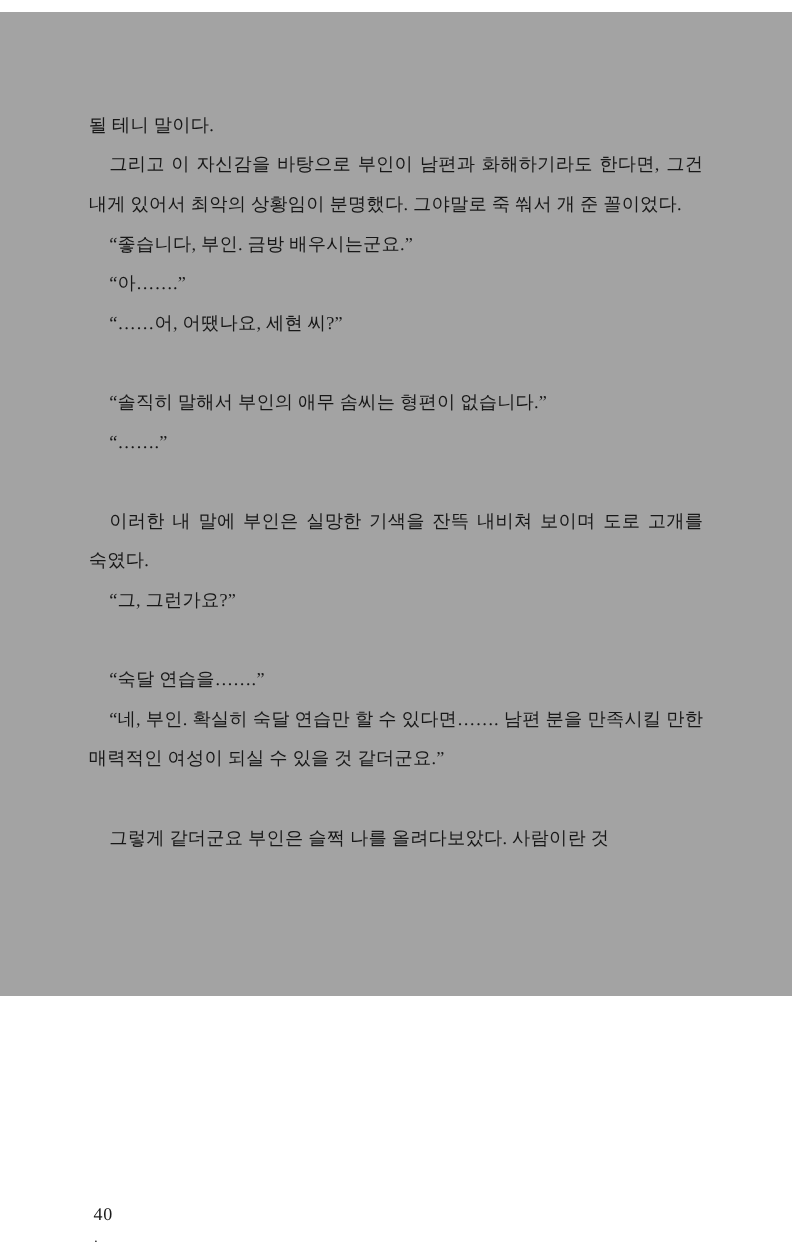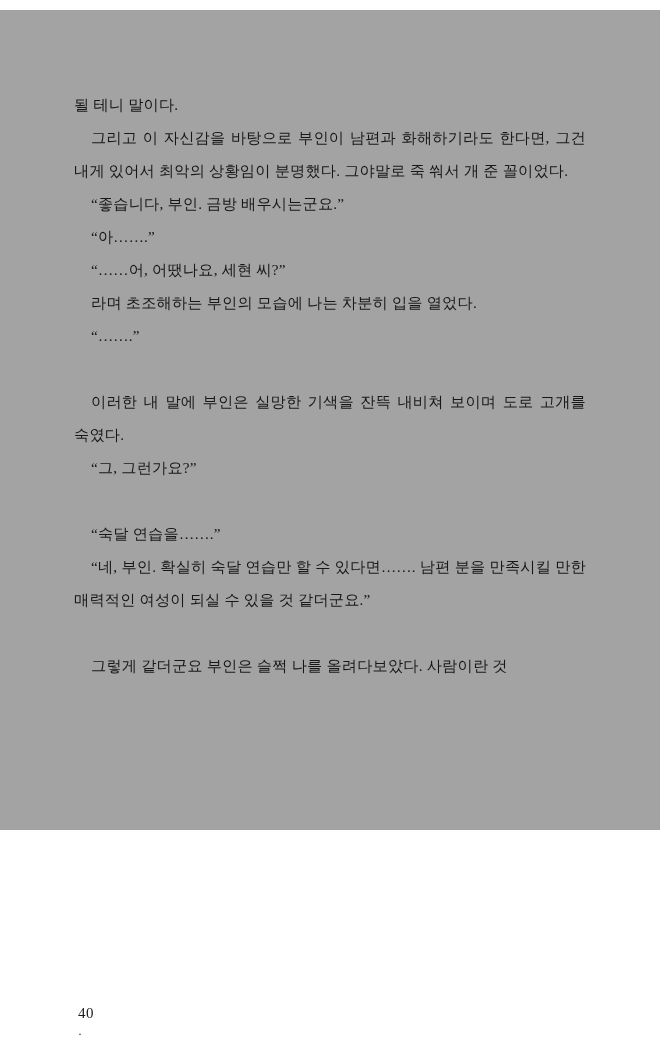--- a/index.html
+++ b/index.html
@@ -71,21 +71,21 @@
 <body>
 
 <div class="page">
 
   <div class="content">
     <p class="para">될 테니 말이다.</p>
     <p class="para indent">그리고 이 자신감을 바탕으로 부인이 남편과 화해하기라도 한다면, 그건 내게 있어서 최악의 상황임이 분명했다. 그야말로 죽 쒀서 개 준 꼴이었다.</p>
     <p class="para indent">“좋습니다, 부인. 금방 배우시는군요.”</p>
     <p class="para indent">“아…….”</p>
     <p class="para indent">“……어, 어땠나요, 세현 씨?”</p>
-    <p class="para indent">라며 초조해하는 부인의 모습에 나는 차분히 입을 열었다.</p>
+    <p class="para indent gap-before">“솔직히 말해서 부인의 애무 솜씨는 형편이 없습니다.”</p>
     <p class="para indent">“…….”</p>
     <p class="para indent gap-before">이러한 내 말에 부인은 실망한 기색을 잔뜩 내비쳐 보이며 도로 고개를 숙였다.</p>
     <p class="para indent">“그, 그런가요?”</p>
     <p class="para indent gap-before">“숙달 연습을…….”</p>
     <p class="para indent">“네, 부인. 확실히 숙달 연습만 할 수 있다면……. 남편 분을 만족시킬 만한 매력적인 여성이 되실 수 있을 것 같더군요.”</p>
     <p class="para indent gap-before">그렇게 같더군요 부인은 슬쩍 나를 올려다보았다. 사람이란 것</p>
   </div>
 
   <div class="footer">
     <span>40</span>

